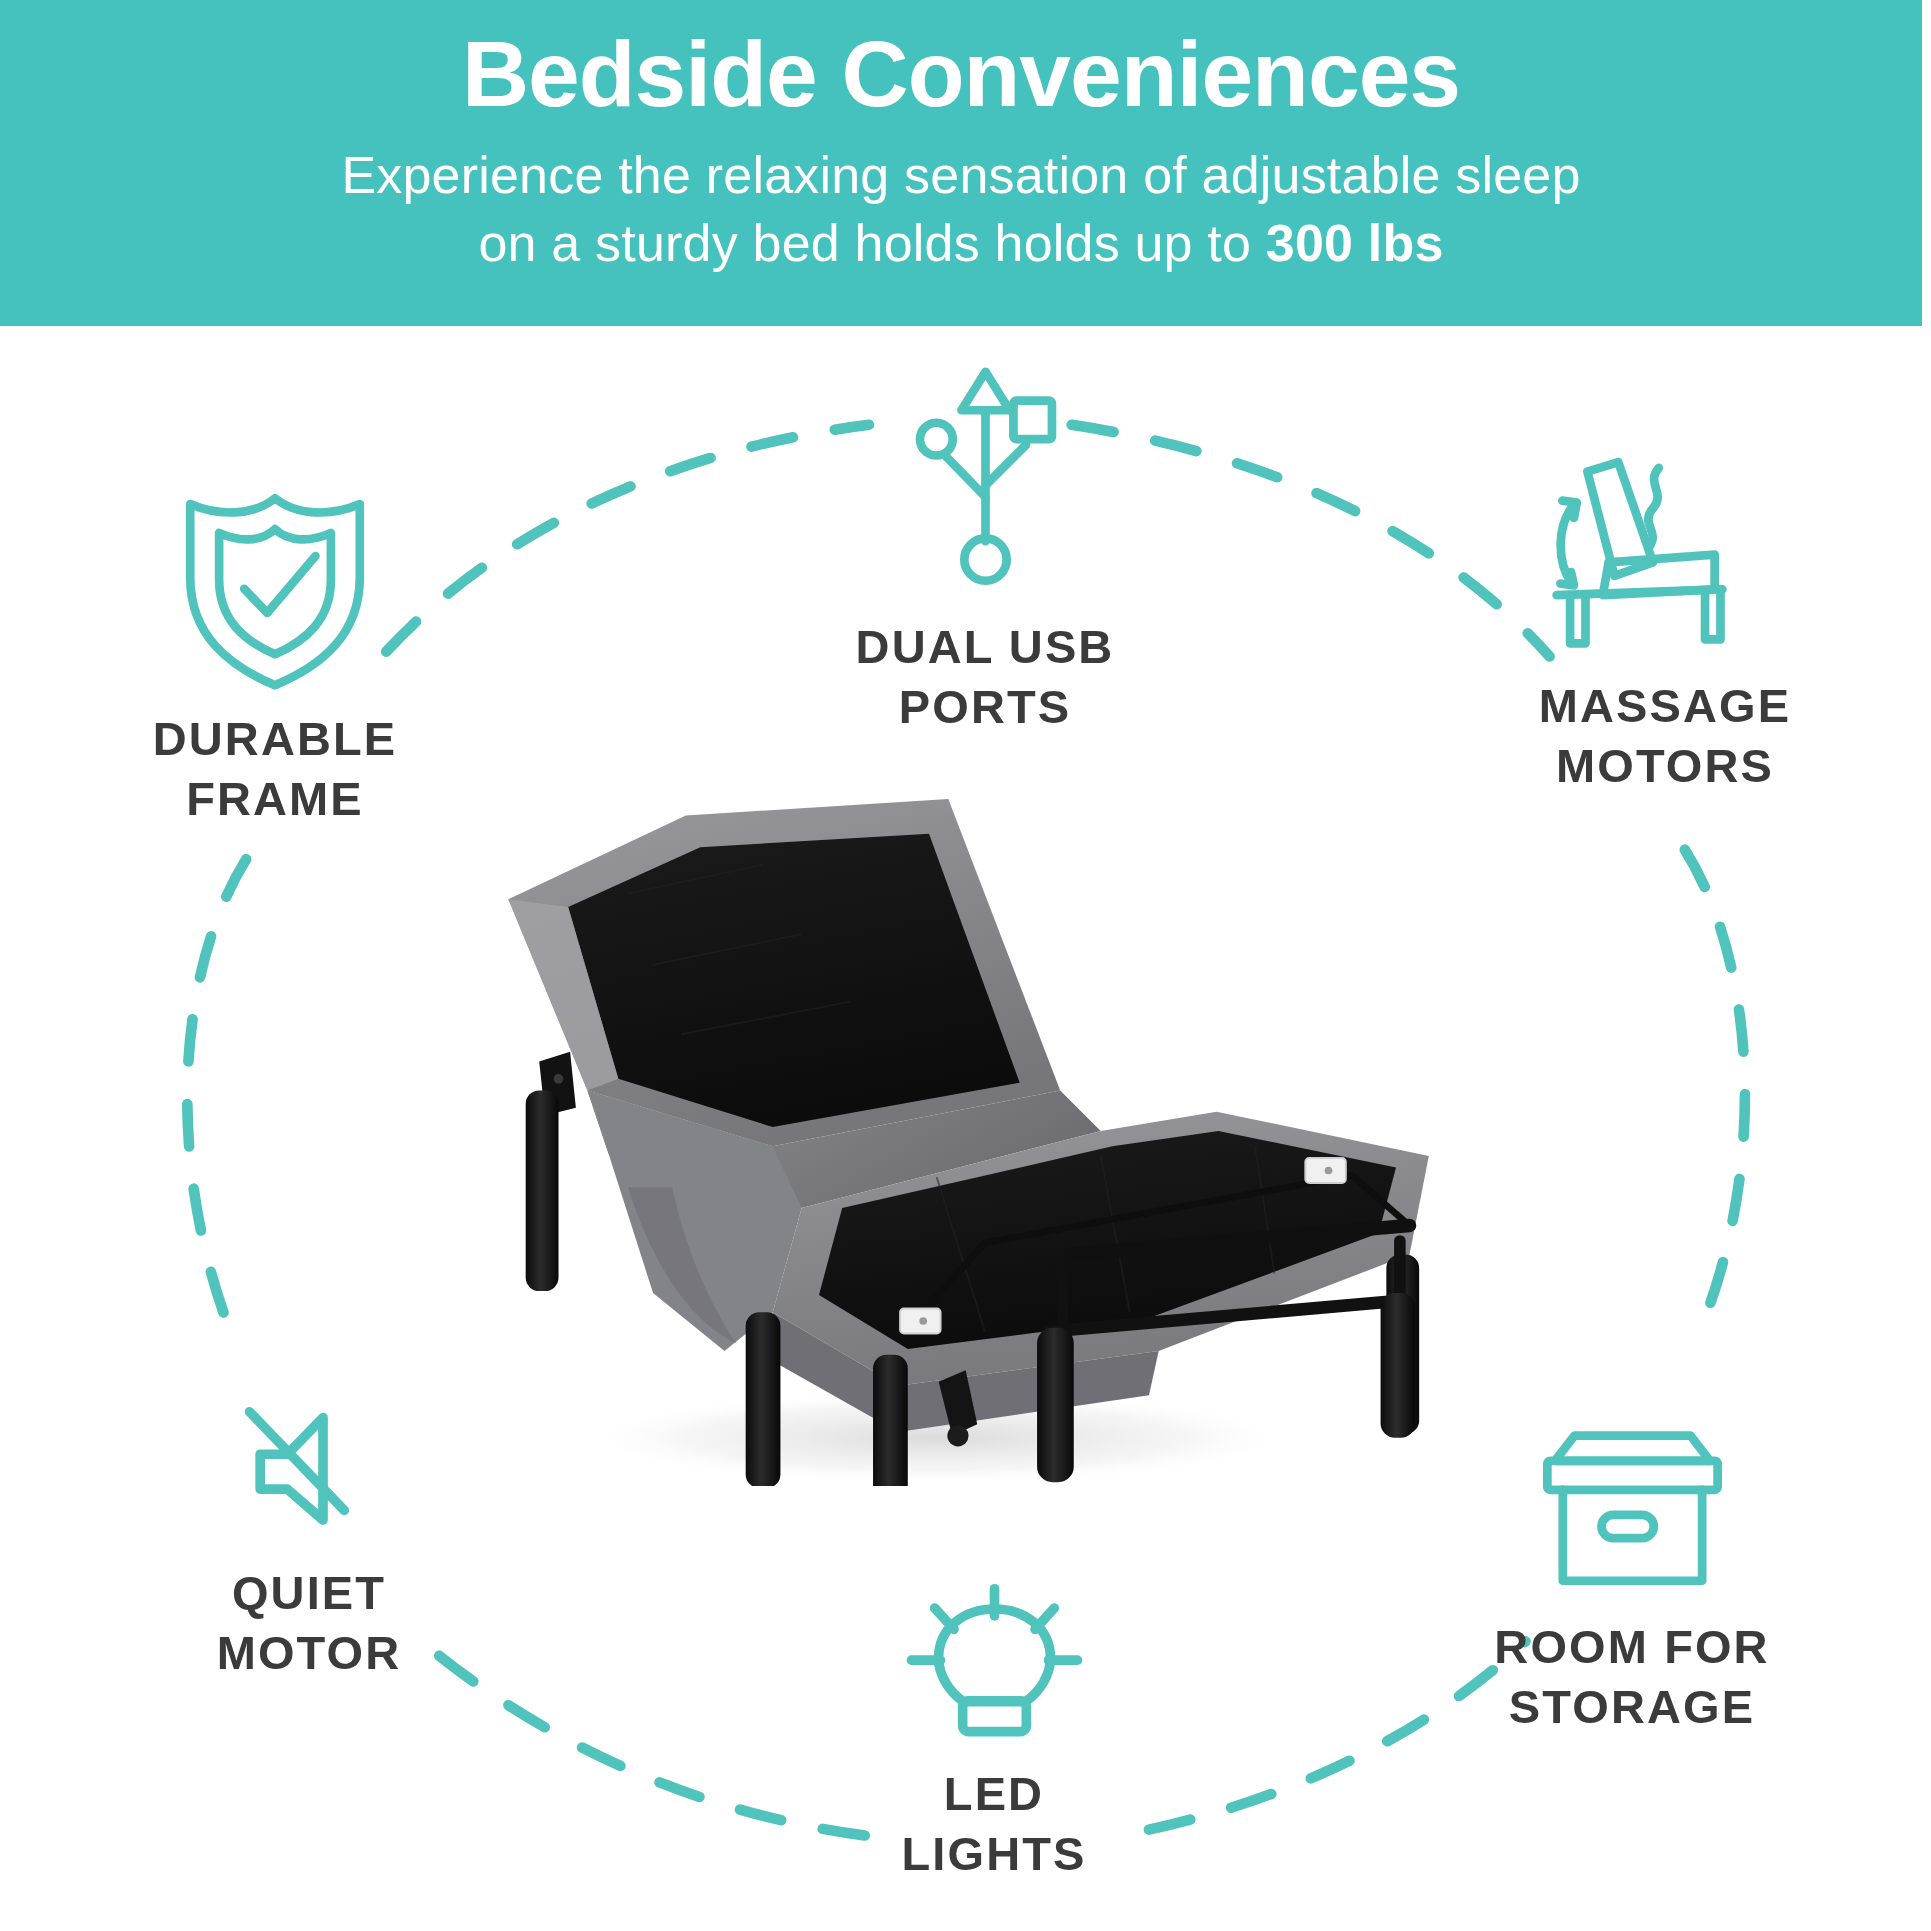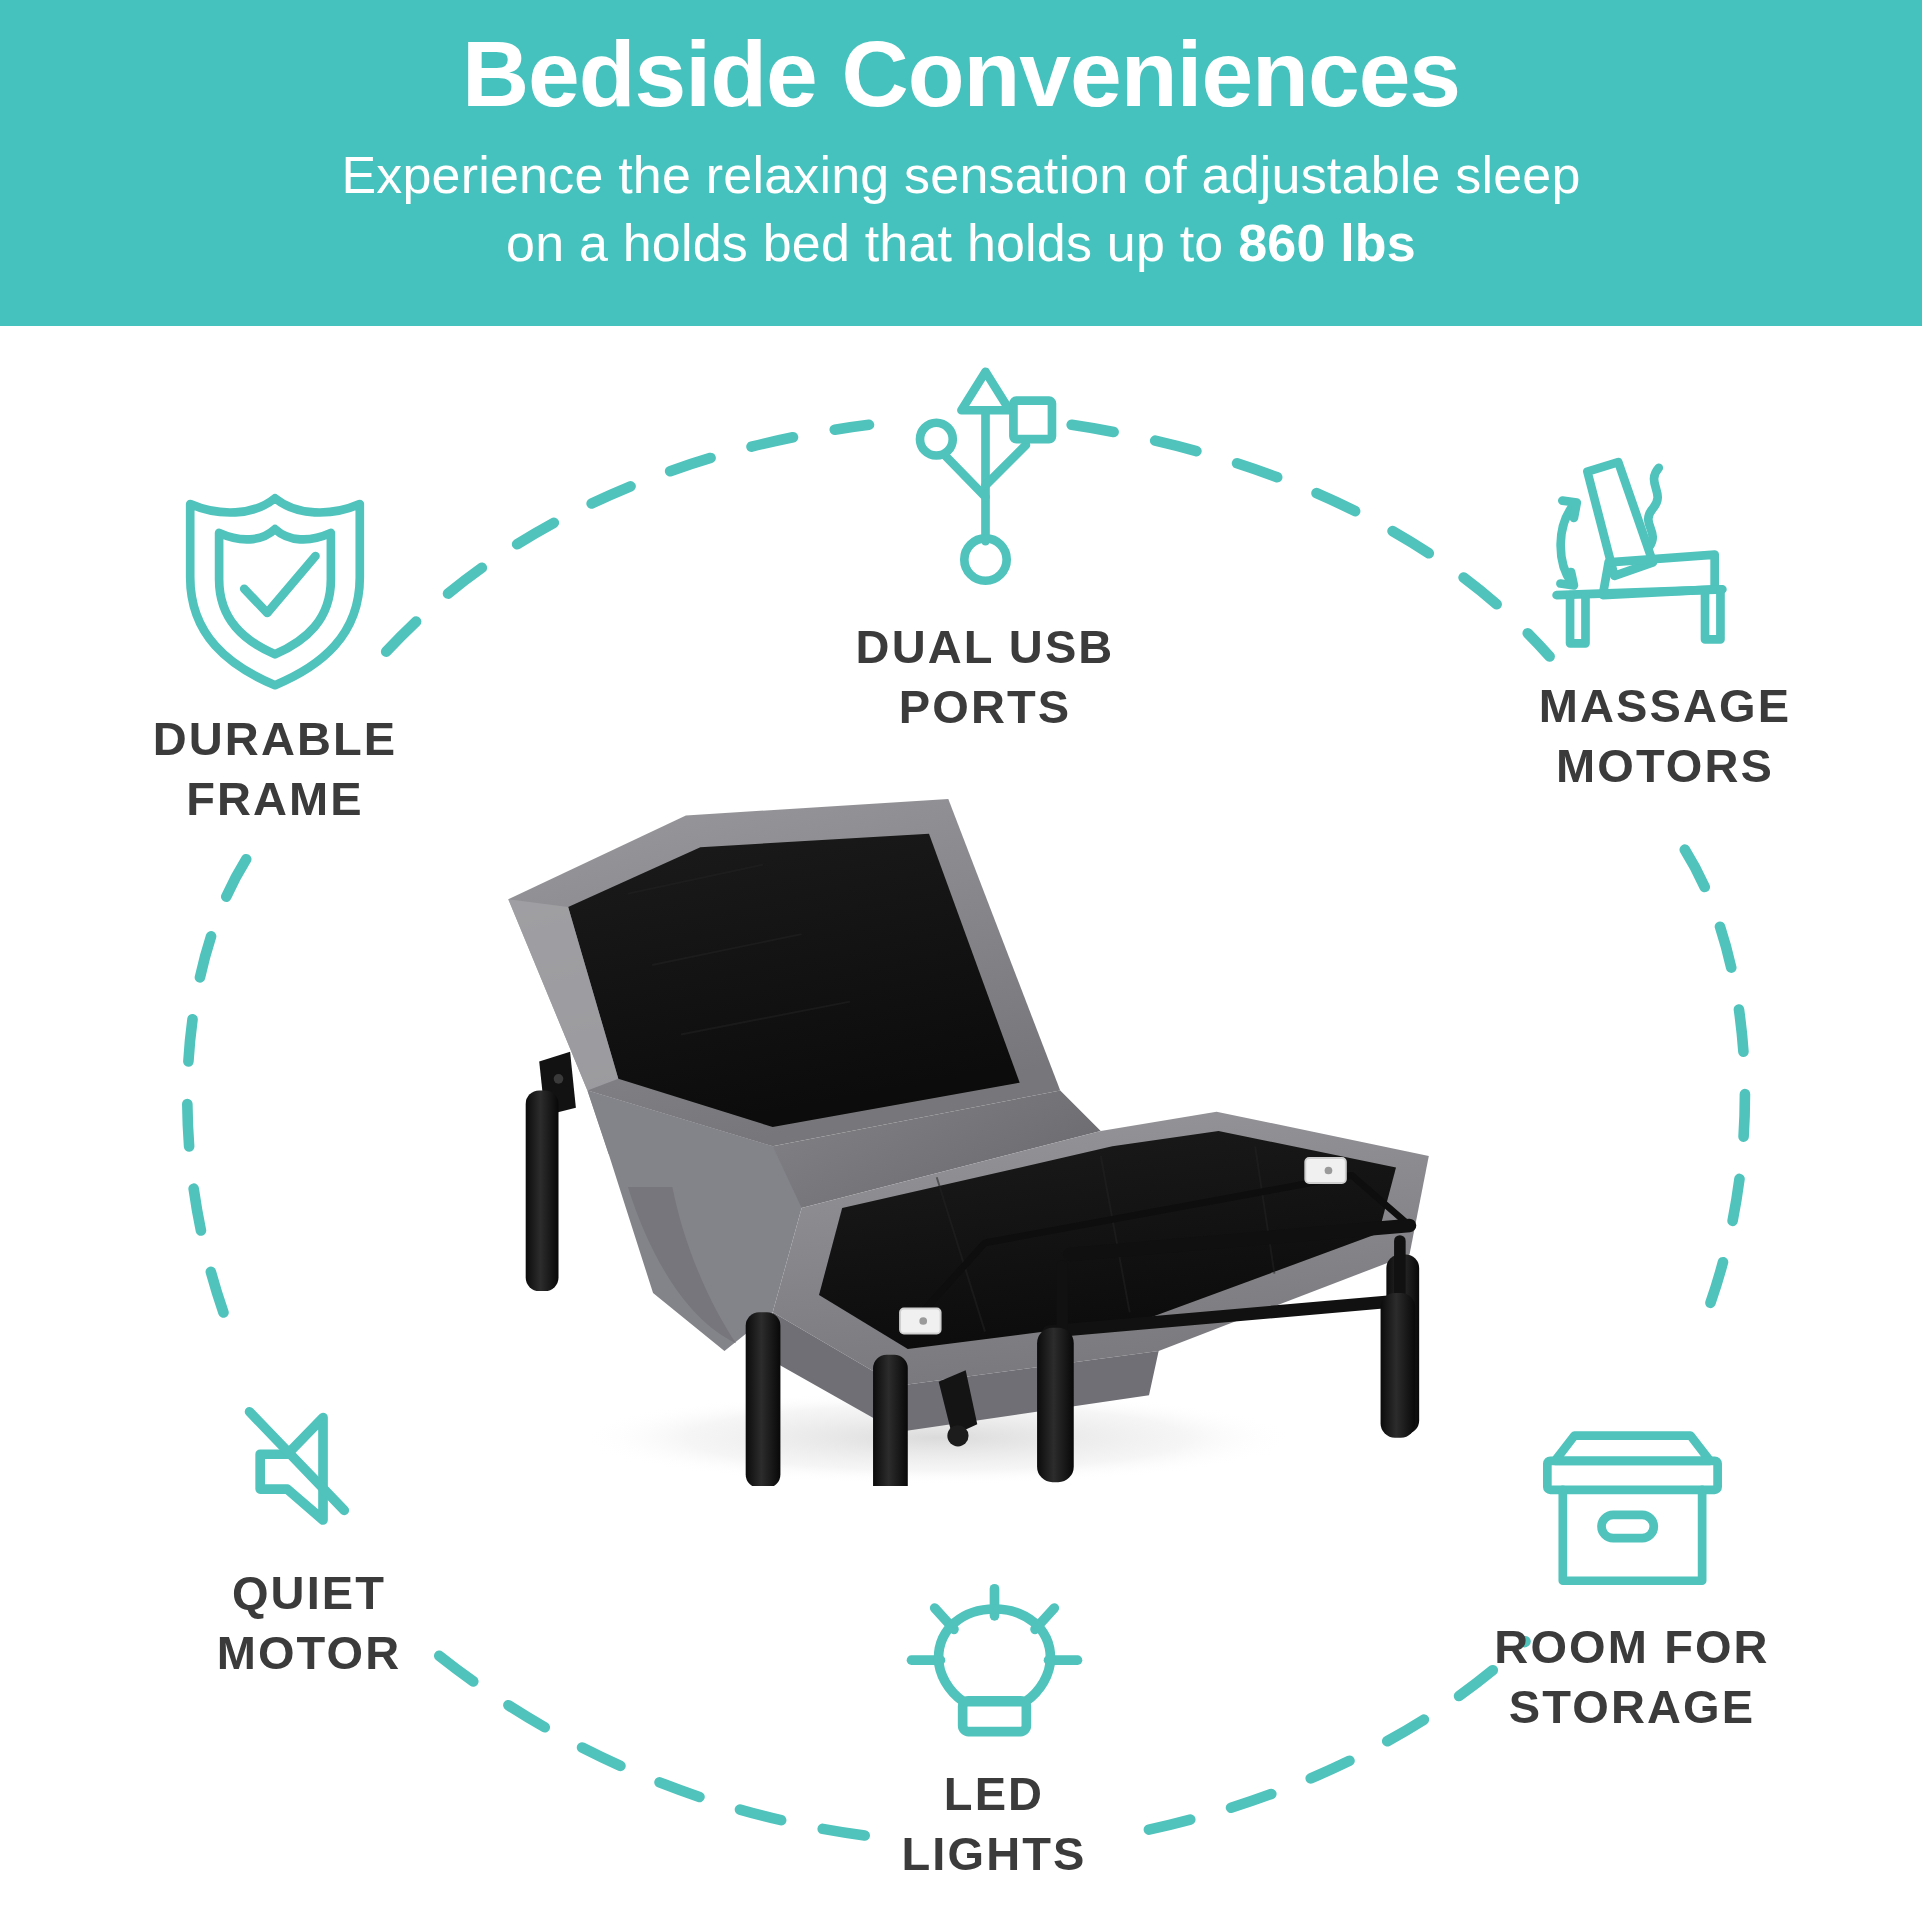--- a/index.html
+++ b/index.html
@@ -111,21 +111,21 @@
 </style>
 </head>
 <body>
 
 <div id="page">
 
   <div id="header-band">
     <div id="header-title">Bedside Conveniences</div>
     <div id="header-subtitle">
       <div>Experience the relaxing sensation of adjustable sleep</div>
-      <div><span>on a holds bed that holds up to </span><span class="strong">860 lbs</span></div>
+      <div><span>on a sturdy bed holds holds up to </span><span class="strong">300 lbs</span></div>
     </div>
   </div>
 
   <svg id="ring" viewBox="0 0 2000 2000">
 
     <path d="M 400,675 C 520,545 700,465 900,440" fill="none" stroke="#4FC3BC" stroke-width="11" stroke-linecap="round" stroke-dasharray="44 44"></path>
 
     <path d="M 1110,440 C 1310,470 1490,550 1605,680" fill="none" stroke="#4FC3BC" stroke-width="11" stroke-linecap="round" stroke-dasharray="44 44"></path>
 
     <path d="M 1745,880 C 1820,1000 1830,1210 1760,1380" fill="none" stroke="#4FC3BC" stroke-width="11" stroke-linecap="round" stroke-dasharray="44 44"></path>

